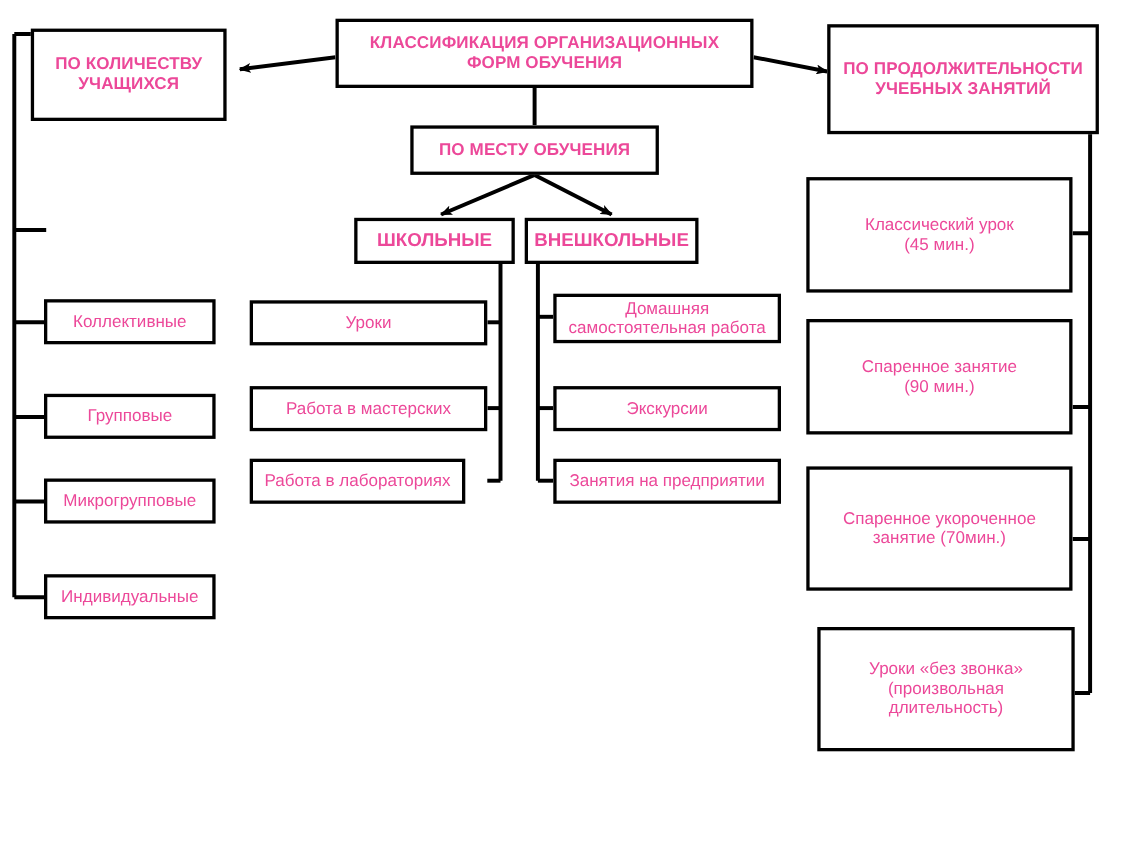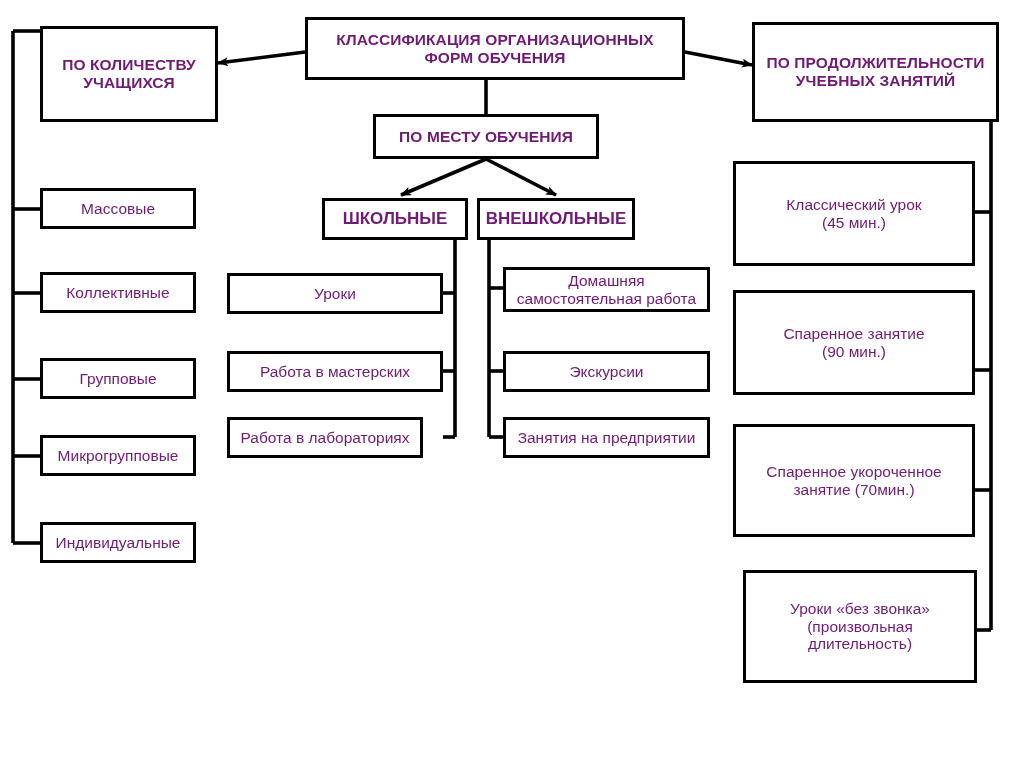--- a/index.html
+++ b/index.html
@@ -18,21 +18,21 @@
   }
   .node {
     position: absolute;
     box-sizing: border-box;
     border: 3px solid #000000;
     background: #ffffff;
     display: flex;
     align-items: center;
     justify-content: center;
     text-align: center;
-    color: #701a75;
+    color: #ec4899;
     line-height: 1.16;
     z-index: 3;
   }
   .node .txt {
     display: block;
     width: 100%;
     padding: 0 4px;
     box-sizing: border-box;
     white-space: pre-line;
   }
@@ -107,37 +107,34 @@
       <path d="M991,630 L975,630"></path>
 
     </g>
   </svg>
 
   <div class="node head" style="left:305px; top:17px; width:380px; height:63px;">
     <span class="txt">КЛАССИФИКАЦИЯ ОРГАНИЗАЦИОННЫХ
 ФОРМ ОБУЧЕНИЯ</span>
   </div>
 
-  <div class="node head" style="left:40px; top:26px; width:178px; height:96px;">
+  <div class="node head" style="left:28px; top:26px; width:178px; height:84px;">
     <span class="txt">ПО КОЛИЧЕСТВУ
 УЧАЩИХСЯ</span>
   </div>
 
   <div class="node head" style="left:373px; top:114px; width:226px; height:45px;">
     <span class="txt">ПО МЕСТУ ОБУЧЕНИЯ</span>
   </div>
 
   <div class="node head" style="left:752px; top:22px; width:247px; height:100px;">
     <span class="txt">ПО ПРОДОЛЖИТЕЛЬНОСТИ
 УЧЕБНЫХ ЗАНЯТИЙ</span>
   </div>
 
-  <div class="node leaf" style="left:40px; top:188px; width:156px; height:41px;">
-    <span class="txt">Массовые</span>
-  </div>
   <div class="node leaf" style="left:40px; top:272px; width:156px; height:41px;">
     <span class="txt">Коллективные</span>
   </div>
   <div class="node leaf" style="left:40px; top:358px; width:156px; height:41px;">
     <span class="txt">Групповые</span>
   </div>
   <div class="node leaf" style="left:40px; top:435px; width:156px; height:41px;">
     <span class="txt">Микрогрупповые</span>
   </div>
   <div class="node leaf" style="left:40px; top:522px; width:156px; height:41px;">

